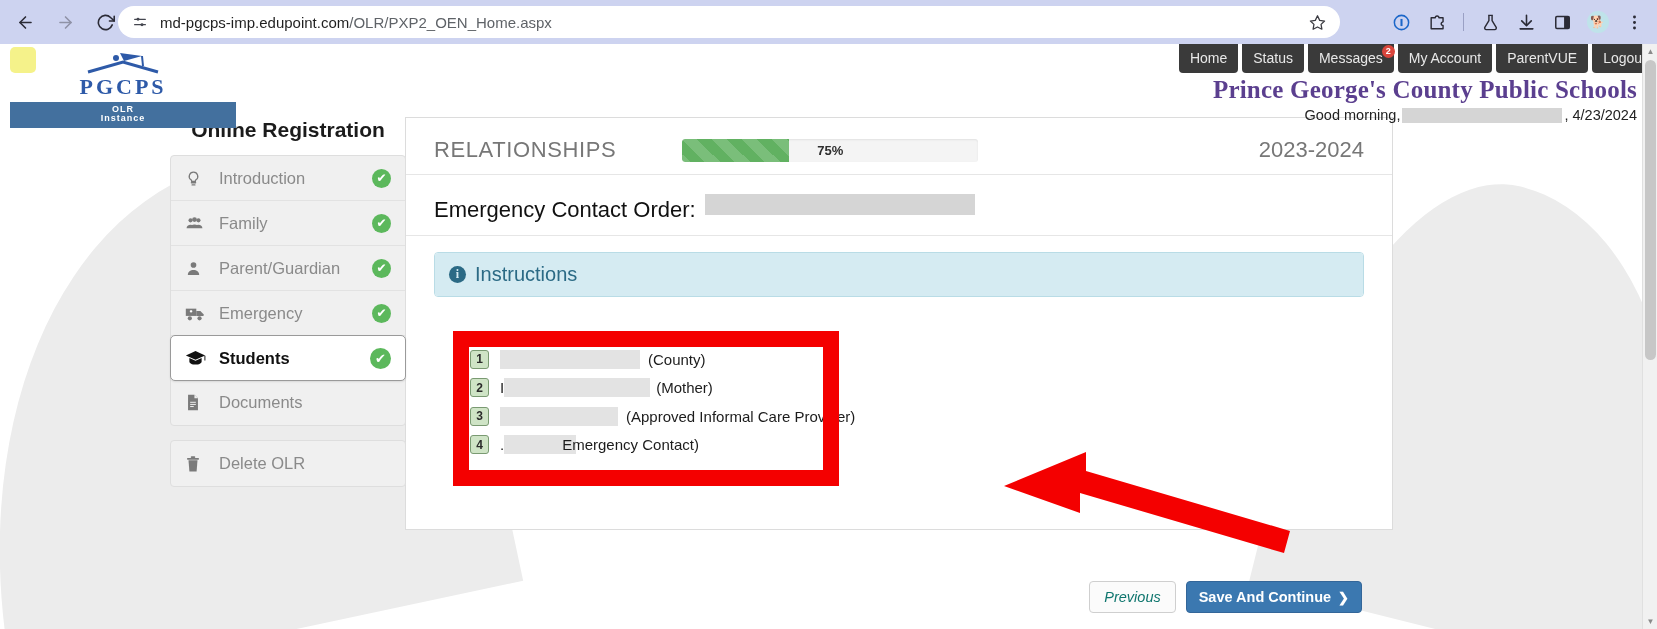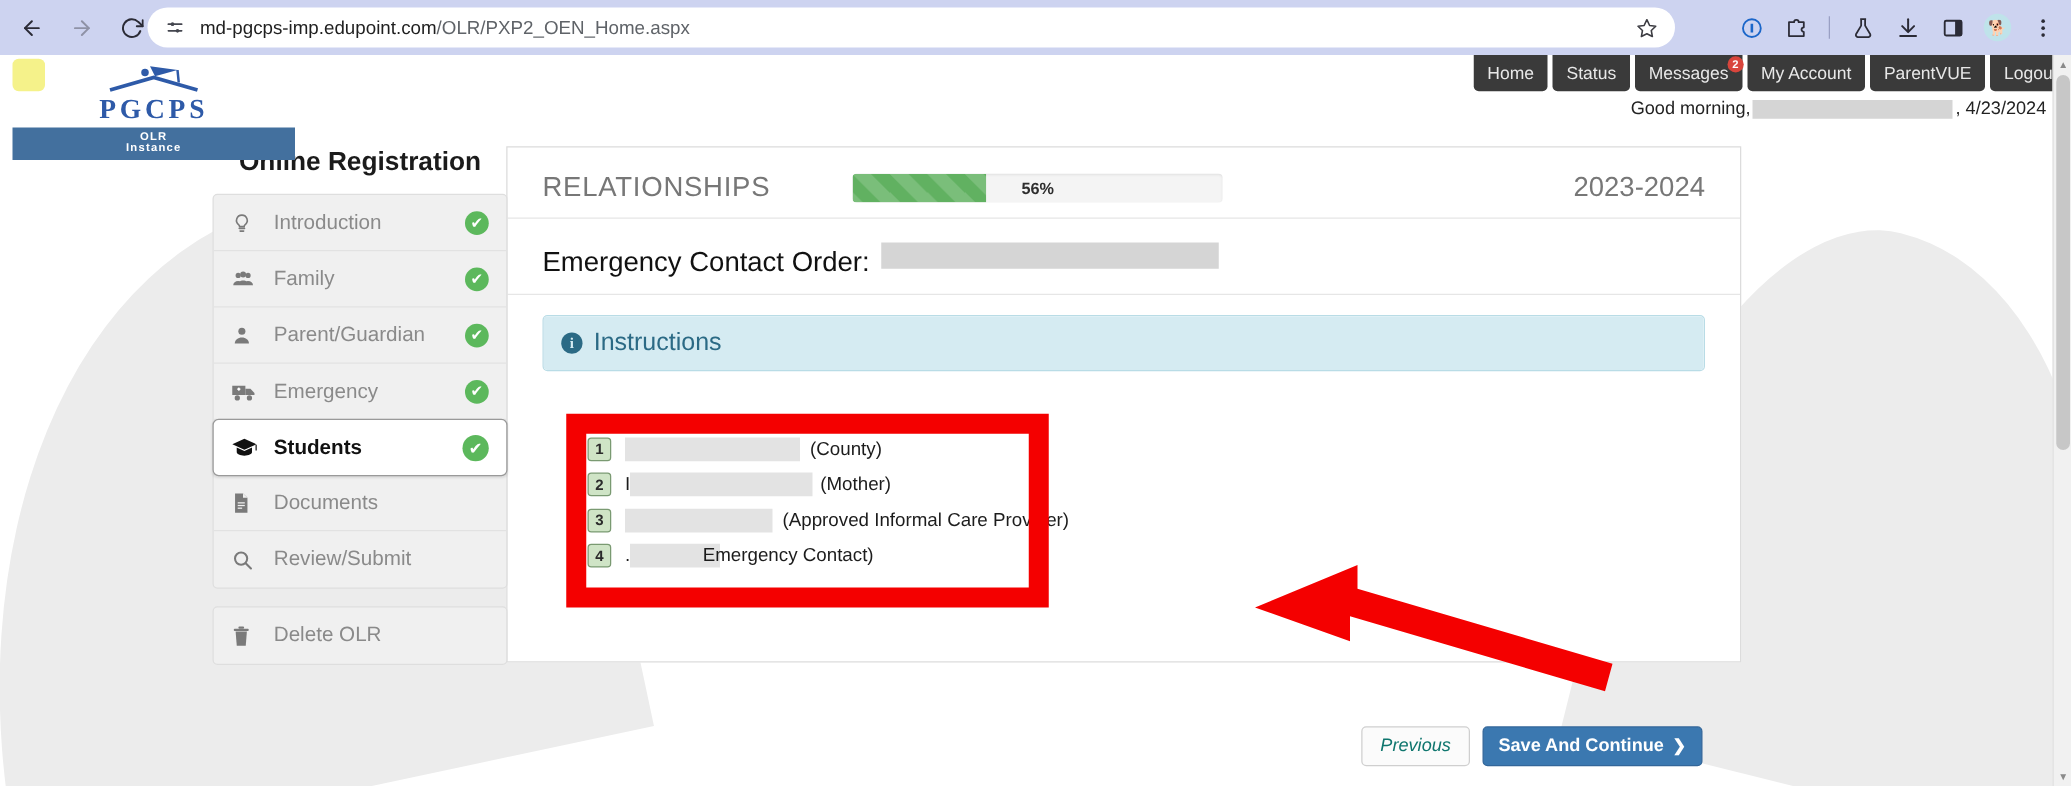--- a/index.html
+++ b/index.html
@@ -242,21 +242,21 @@
   .btn-row {
     position:absolute; right:30px; top:463px; display:flex; align-items:center; gap:10px; z-index:5;
   }
   .btn-prev {
     background:#fbfbfb; border:1px solid #cfcfcf; border-radius:4px;
     font-size:14.5px; color:#0f766e; padding:7px 14px;font-style:italic;
   }
   .btn-save {
     background:#3b78b0; border:1px solid #336699; border-radius:4px;
     font-size:14.5px; color:#ffffff; font-weight:bold; padding:7px 12px;
-    display:flex; align-items:flex-start; gap:7px;
+    display:flex; align-items:center; gap:7px;
   }
   .btn-save .chev { font-size:13px; }
 
   
   .arrow-svg { position:absolute; left:1000px; top:452px; z-index:10; }
 
   
   .scrollbar {
     position:absolute; right:0; top:44px; width:15px; height:585px;
     background:#f1f1f1; border-left:1px solid #e0e0e0; z-index:11;
@@ -383,20 +383,21 @@
       <circle cx="36" cy="8" r="3" fill="#2e5aa8"></circle>
     </svg>
     <div class="logo-mark" style="padding-top:0">PGCPS</div>
     <div class="logo-bar">
       <div>OLR</div>
       <div>Instance</div>
     </div>
   </div>
 
   <div class="district">
+    <div class="district-name">Prince George's County Public Schools</div>
     <div class="greeting">
       <span>Good morning,</span>
       <span class="redact" style="width:160px;"></span>
       <span>, 4/23/2024</span>
     </div>
   </div>
 
   <div class="sidebar">
     <div class="sidebar-title">Online Registration</div>
 
@@ -469,29 +470,20 @@
               <path d="M3 1h9l5 5v17H3z"></path>
               <path d="M12 1v5h5" fill="#f0f0f0"></path>
               <rect x="6" y="11" width="8" height="1.4" fill="#f0f0f0"></rect>
               <rect x="6" y="14" width="8" height="1.4" fill="#f0f0f0"></rect>
               <rect x="6" y="17" width="5" height="1.4" fill="#f0f0f0"></rect>
             </svg>
         </span>
         <span class="nav-label">Documents</span>
       </div>
 
-      <div class="nav-item">
-        <span class="nav-ico">
-          <svg width="18" height="18" viewBox="0 0 24 24" fill="none" stroke="currentColor" stroke-width="2.2" stroke-linecap="round">
-              <circle cx="10.5" cy="10.5" r="6.5"></circle>
-              <line x1="15.4" y1="15.4" x2="21" y2="21"></line>
-            </svg>
-        </span>
-        <span class="nav-label">Review/Submit</span>
-      </div>
     </div>
 
     <div class="nav-group">
       <div class="nav-item">
         <span class="nav-ico">
           <svg width="16" height="18" viewBox="0 0 20 24" fill="currentColor">
               <rect x="2" y="4" width="16" height="2.4" rx="1"></rect>
               <rect x="7" y="1.5" width="6" height="2.5" rx="1"></rect>
               <path d="M4 7h12l-1.2 15H5.2z"></path>
             </svg>
@@ -500,21 +492,21 @@
       </div>
     </div>
   </div>
 
   <div class="main-panel">
 
     <div class="panel-head">
       <div class="panel-title">RELATIONSHIPS</div>
       <div class="progress-wrap">
         <div class="progress-fill" style="width:36%"></div>
-        <div class="progress-text">56%</div>
+        <div class="progress-text">75%</div>
       </div>
       <div class="school-year">2023-2024</div>
     </div>
 
     <div class="panel-sub">
       <span class="panel-sub-label">Emergency Contact Order:</span>
       <span class="redact" style="width:270px;height:21px;margin-left:9px;"></span>
     </div>
 
     <div class="instructions">

